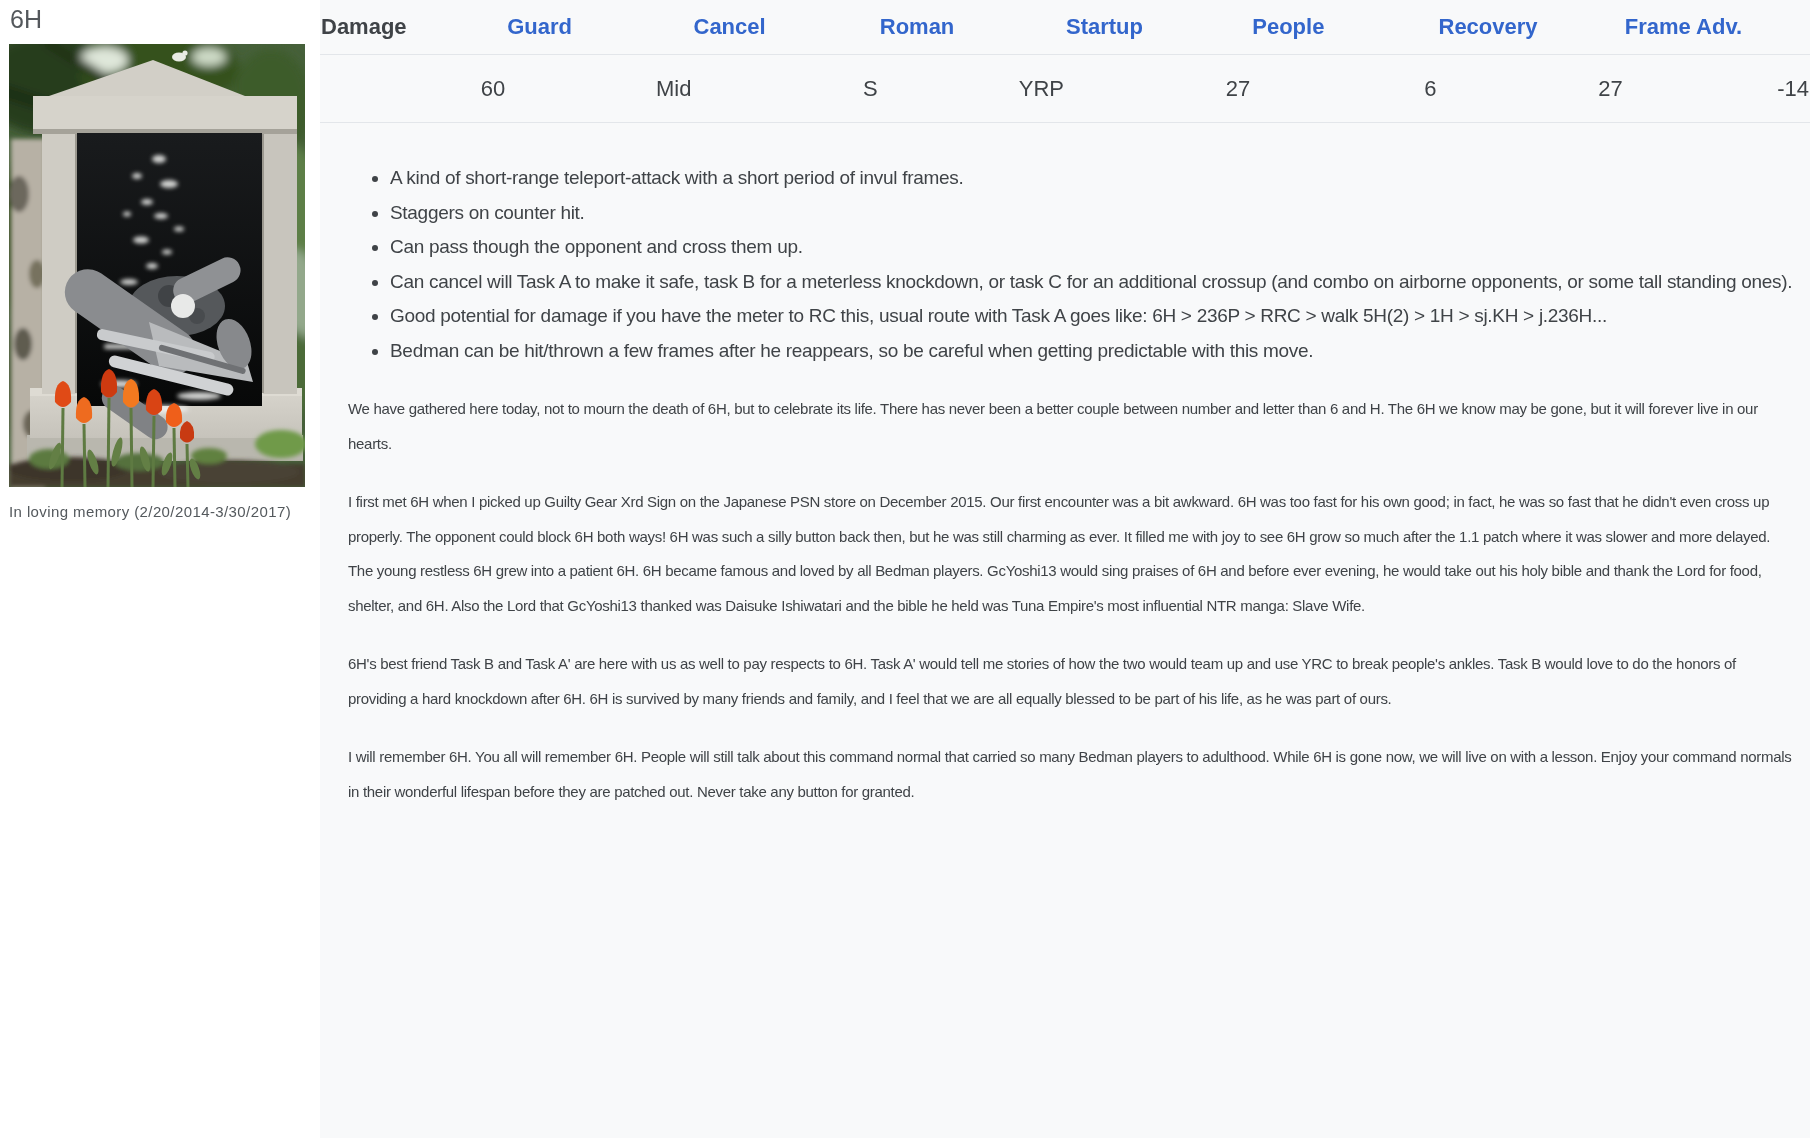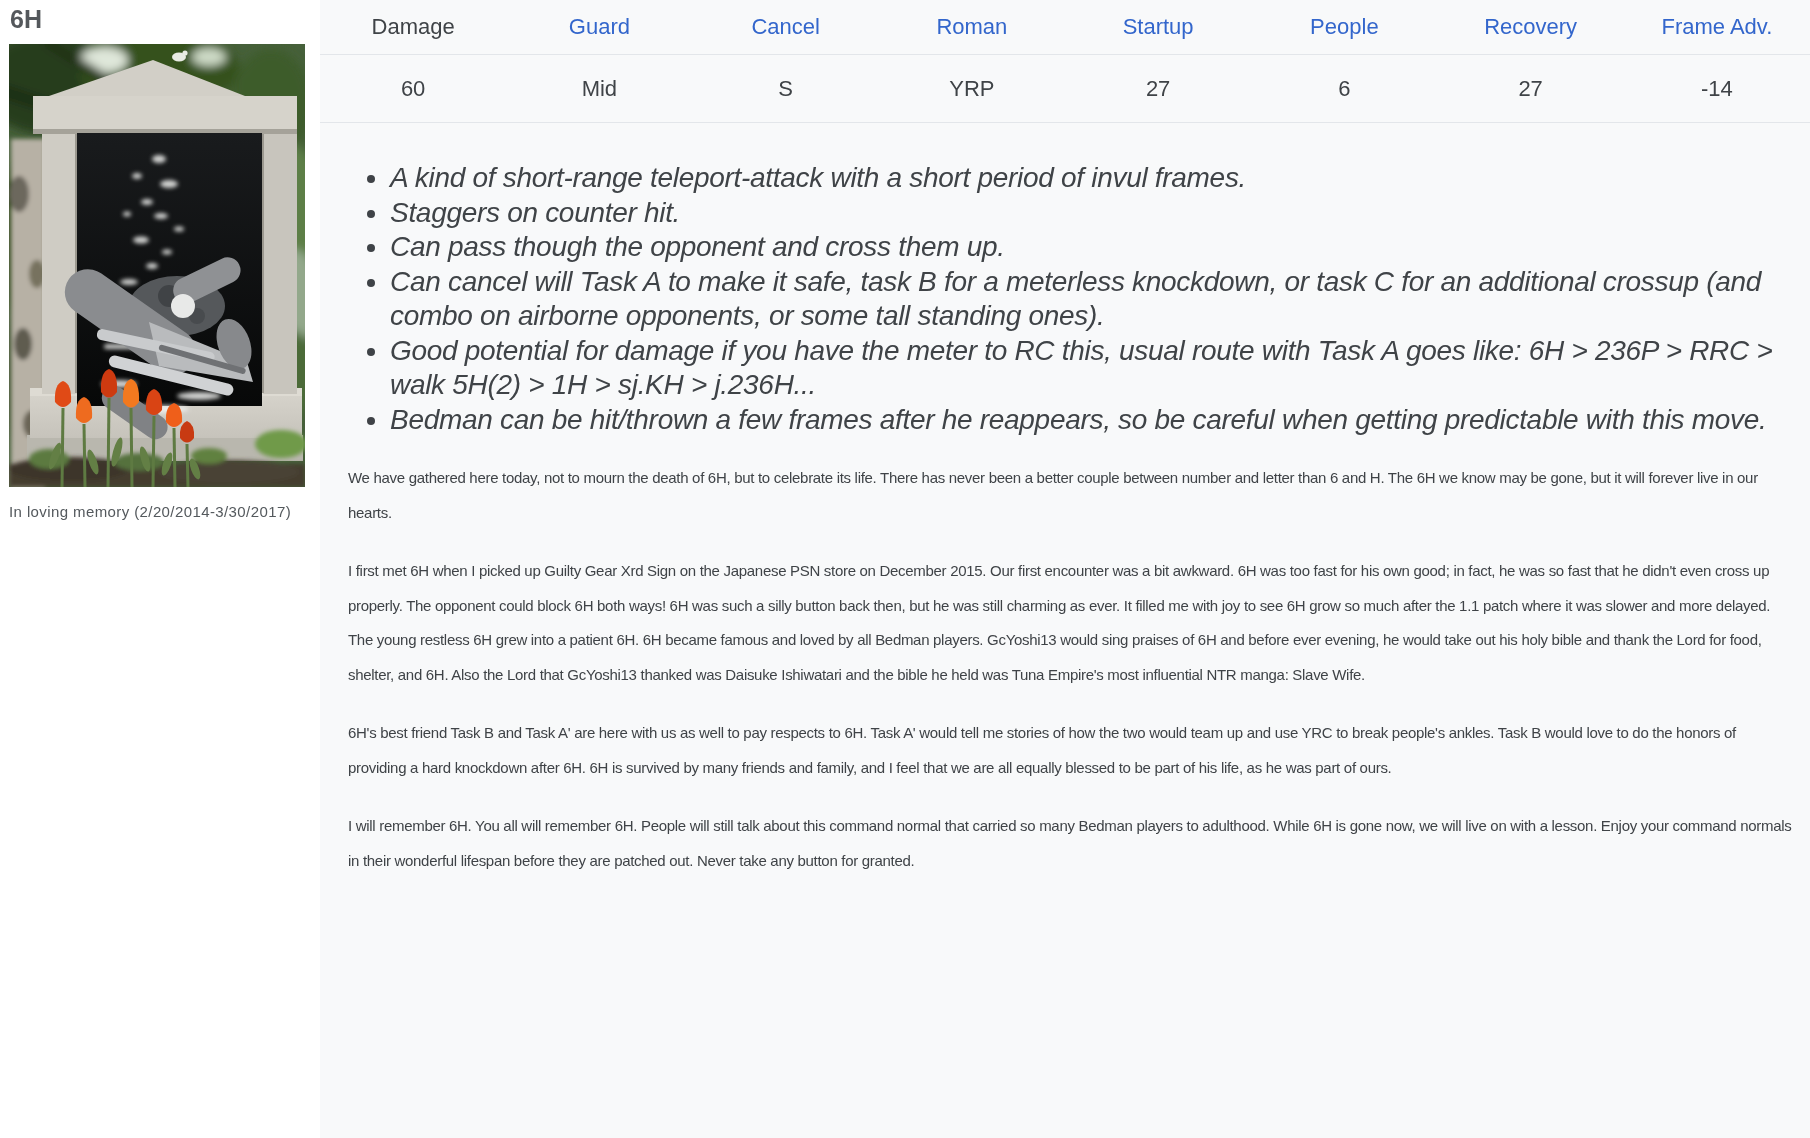--- a/index.html
+++ b/index.html
@@ -5,57 +5,57 @@
   html,body{margin:0;padding:0;}
   body{
     width:1810px;height:1138px;overflow:hidden;position:relative;
     background:#ffffff;
     font-family:"Liberation Sans","DejaVu Sans",sans-serif;
     color:var(--body-text,#3f4347);
   }
   
   .page-title{
     position:absolute;left:10px;top:5px;
-    font-size:25px;font-weight:700;color:var(--title-text,#54585c);
+    font-size:25px;font-weight:400;color:var(--title-text,#54585c);
   }
   .thumb{
     position:absolute;left:9px;top:44px;width:296px;height:443px;
   }
   .thumb svg{display:block;width:296px;height:443px;}
   .thumb-caption{
     position:absolute;left:9px;top:497px;width:300px;
     font-size:15px;line-height:30px;letter-spacing:0.4px;
     color:var(--caption-text,#54595d);
   }
   
   .content{
     position:absolute;left:320px;top:0;width:1490px;height:1138px;
     background:var(--content-bg,#f8f9fa);box-sizing:border-box;
   }
   table.frame-data{
     width:100%;border-collapse:collapse;table-layout:fixed;
     font-size:22px;color:var(--table-text,#3f4347);
   }
   table.frame-data th{
-    font-weight:400;height:52px;vertical-align:middle;text-align:center;
+    font-weight:700;height:52px;vertical-align:middle;text-align:left;
     border-bottom:1px solid var(--table-border,#e3e6ea);
   }
   table.frame-data td{
-    height:65px;vertical-align:middle;text-align:center;
+    height:65px;vertical-align:middle;text-align:right;
     border-bottom:1px solid var(--table-border,#e3e6ea);
   }
   table.frame-data a{
     color:var(--link-blue,#3366cc);text-decoration:none;cursor:pointer;
   }
   .text-body{padding:0 14px 0 28px;box-sizing:border-box;}
   .text-body ul{
     margin:38px 0 10px 0;padding-left:42px;
   }
   .text-body li{
-    font-size:28px;line-height:34.5px;letter-spacing:-0.3px;font-style:italic;
+    font-size:19px;line-height:34.5px;letter-spacing:-0.3px;
   }
   .text-body p{
     margin:24px 0 0 0;font-size:15px;line-height:34.5px;letter-spacing:-0.3px;
   }
 </style>
 </head>
 <body>
 
 <div class="page-title">6H</div>
 

